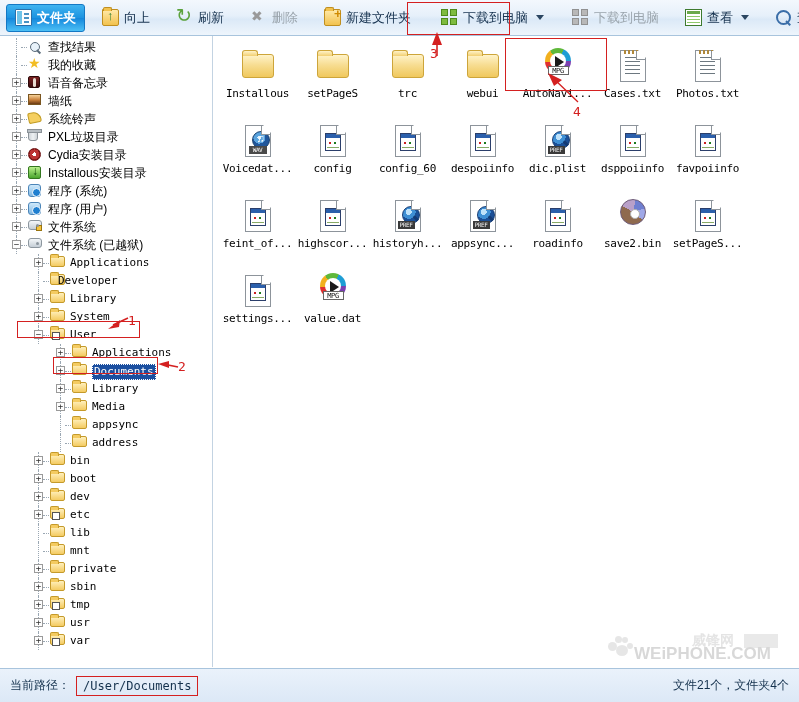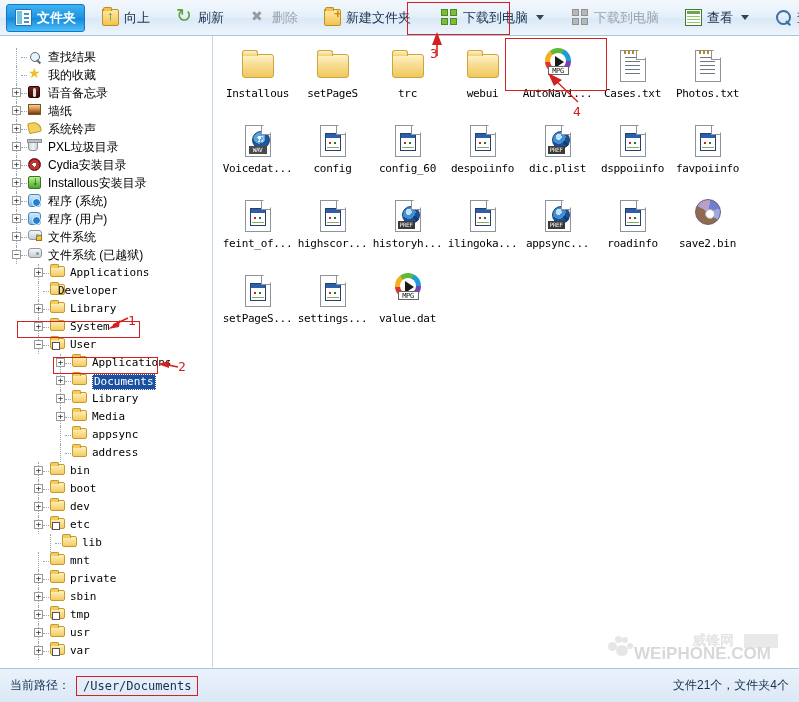--- a/index.html
+++ b/index.html
@@ -88,21 +88,21 @@
     background:#3a6ea8; transform:rotate(45deg); transform-origin:left center; }
 
   
   #sidebar {
     position: absolute; left: 0; top: 36px;
     width: 213px; height: 631px;
     background: #ffffff;
     border-right: 1px solid #c3d3e2;
     overflow: hidden;
   }
-  #sidebar-inner { position: relative; padding-top: 12px; }
+  #sidebar-inner { position: relative; padding-top: 2px; }
   .trow {
     position: relative;
     height: 18px;
     display: flex; align-items: center;
     font-size: 12px;
     color: #000000;
     white-space: nowrap;
     cursor: default;
   }
   .trow .exp {
@@ -676,21 +676,21 @@
         </div>
         <div class="trow" style="height: 18px;">
           <span class="dots" style="left: 43px; top: 9px; width: 6px;"></span>
           <span class="vline" style="left: 38px; top: 0px; height: 18px;"></span>
           <span class="exp" style="left: 34px; top: 4px;">+</span>
           <span class="ti ti-folder lock" style="left: 50px; top: 2px;">
             <i></i>
           </span>
           <span class="tlabel mono" style="left: 70px; top: 2px;">etc</span>
         </div>
-        <div class="trow" style="height: 18px; margin-left: 12px;">
+        <div class="trow" style="height: 18px;">
           <span class="dots" style="left: 43px; top: 9px; width: 6px;"></span>
           <span class="vline" style="left: 38px; top: 0px; height: 18px;"></span>
           <span class="ti ti-folder" style="left: 50px; top: 2px;"></span>
           <span class="tlabel mono" style="left: 70px; top: 2px;">lib</span>
         </div>
         <div class="trow" style="height: 18px; text-align: right;">
           <span class="dots" style="left: 43px; top: 9px; width: 6px;"></span>
           <span class="vline" style="left: 38px; top: 0px; height: 18px;"></span>
           <span class="ti ti-folder" style="left: 50px; top: 2px;"></span>
           <span class="tlabel mono" style="left: 70px; top: 2px;">mnt</span>
@@ -892,31 +892,20 @@
         </div>
         <div class="fitem">
           <div class="fi">
             <div class="fi-doc fi-pref">
               <div class="q"></div>
               <div class="tag">PREF</div>
               <div class="corner"></div>
             </div>
           </div>
           <div class="fn">historyh...</div>
-        </div>
-        <div class="fitem">
-          <div class="fi">
-            <div class="fi-doc fi-plist">
-              <div class="win">
-                <div class="body"></div>
-              </div>
-              <div class="corner"></div>
-            </div>
-          </div>
-          <div class="fn">ilingoka...</div>
         </div>
         <div class="fitem">
           <div class="fi">
             <div class="fi-doc fi-pref">
               <div class="q"></div>
               <div class="tag">PREF</div>
               <div class="corner"></div>
             </div>
           </div>
           <div class="fn">appsync...</div>

